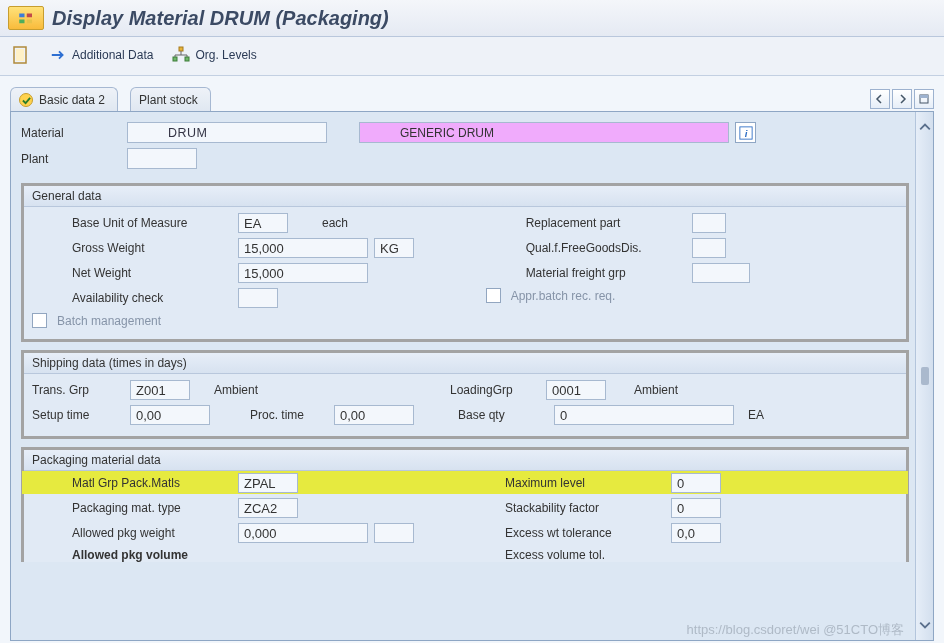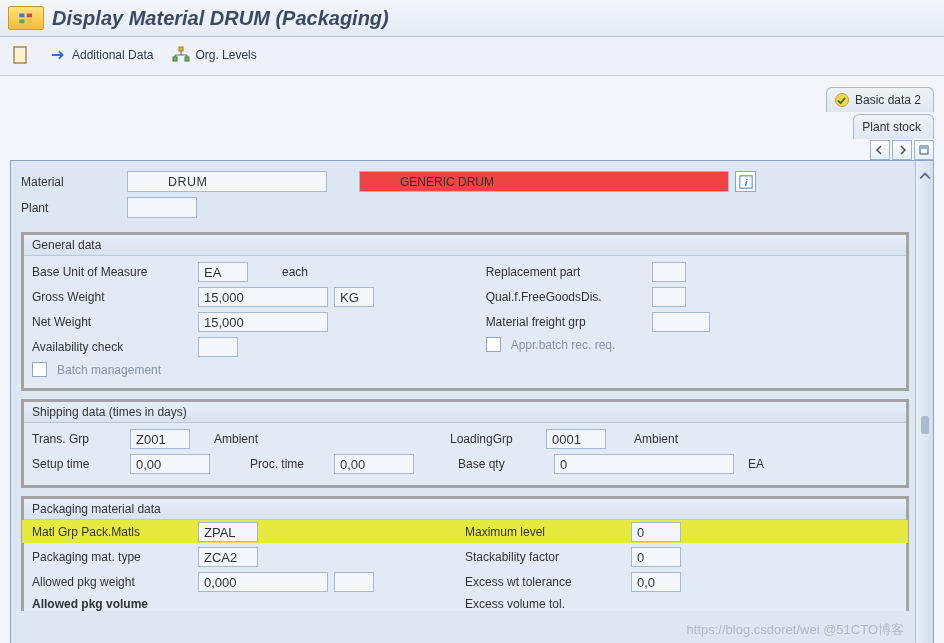--- a/index.html
+++ b/index.html
@@ -5,46 +5,46 @@
   * { box-sizing: border-box; font-family: Arial, sans-serif; }
   body { margin:0; background:#f2f6fb; font-size:12px; color:#333; width:944px; height:643px; overflow:hidden; position:relative; }
   .titlebar { background:linear-gradient(#f4f6fa,#e5eaf3); border-bottom:1px solid #b9c7dc; padding:6px 8px; display:flex; align-items:center; gap:8px; }
   .title-icon { width:36px; height:24px; background:linear-gradient(#ffe27a,#f9bb3b); border:1px solid #c79d2f; border-radius:2px; display:flex; align-items:center; justify-content:center; }
   .title-icon svg { width:18px; height:18px; }
   .title { font-size:20px; font-weight:bold; font-style:italic; color:#3b4a64; }
   .toolbar { padding:8px 12px 10px 12px; background:#eef2f8; border-bottom:1px solid #c3d0e2; display:flex; align-items:center; gap:18px; }
   .tool-item { display:flex; align-items:center; gap:4px; cursor:pointer; }
   .tool-item span.txt { color:#2a3a55; }
   .content { padding:10px 10px 0 10px; position:relative; }
-  .tabstrip { display:flex; align-items:flex-end; gap:2px; position:relative;flex-direction:column; }
+  .tabstrip { display:flex; align-items:center; gap:12px; position:relative; }
   .tab { border:1px solid #a6b8d2; border-bottom:none; border-top-left-radius:6px; border-top-right-radius:6px; padding:5px 12px 5px 8px; background:linear-gradient(#f7fbff,#e8eff8); display:flex; align-items:center; gap:6px; cursor:pointer; position:relative; top:1px; }
   .tab.inactive { background:linear-gradient(#eef2f8,#dfe7f1); }
   .tab .chk { width:14px; height:14px; background:#ffd24d; border:1px solid #c79d2f; border-radius:7px; display:flex; align-items:center; justify-content:center; }
   .tab .chk svg { width:9px; height:9px; }
   .tabnav { margin-left:auto; display:flex; gap:2px; }
   .tabnav .nbtn { width:20px; height:20px; border:1px solid #9db2cf; background:linear-gradient(#fff,#e6eef8); display:flex; align-items:center; justify-content:center; cursor:pointer; }
   .panel-outer { border:1px solid #8ea6c4; background:#dce7f3; padding:0; margin-top:0; position:relative; }
   .scroll-right { position:absolute; right:0; top:0; width:18px; height:100%; background:linear-gradient(to right,#e6eef8,#d3dfee); border-left:1px solid #b3c5dc; display:flex; flex-direction:column; justify-content:space-between; align-items:center; padding:8px 0; }
   .scroll-right .sbtn { width:14px; height:14px; cursor:pointer; display:flex; align-items:center; justify-content:center; }
   .scroll-right .thumb { width:8px; flex:1; margin:6px 0; display:flex; align-items:center; }
   .scroll-right .thumb div { width:8px; height:18px; background:#aab9cd; border-radius:2px; }
   .inner { padding:10px 24px 10px 10px; }
   .row { display:flex; align-items:center; gap:6px; margin-bottom:5px; flex-wrap:wrap; }
   .lbl { width:100px; }
   .inp { height:21px; border:1px solid #a7b9d0; background:#f3f7fc; padding:1px 6px; color:#334; font-family:Verdana,monospace; font-size:13px; letter-spacing:0.5px; display:flex; align-items:center; }
   .big { font-size:12.5px; }
-  .desc { height:21px; border:1px solid #a7b9d0; background:#ef4444; padding:1px 6px; display:flex; align-items:center; }
+  .desc { height:21px; border:1px solid #a7b9d0; background:#f0abfc; padding:1px 6px; display:flex; align-items:center; }
   .info-icon { width:21px; height:21px; border:1px solid #8ea6c4; background:#fff; display:flex; align-items:center; justify-content:center; cursor:pointer; }
   .info-icon svg { width:14px; height:14px; }
   .groupbox { border:3px solid #a3a3a3; background:#e1eaf5; margin:8px 0 6px 0; }
   .groupbox .ghead { background:linear-gradient(#e7eef8,#d7e2f0); border-bottom:1px solid #b8c7dc; padding:3px 8px; }
   .groupbox .gbody { padding:6px 8px; }
   .cols { display:flex; }
   .col { flex:1; }
-  .col .row .lbl2 { width:160px; }
+  .col .row .lbl2 { width:160px;margin-left:40px; }
   .sm-inp { height:20px; border:1px solid #a7b9d0; background:#f3f7fc; padding:1px 5px; font-family:Verdana,monospace; font-size:13px; display:flex; align-items:center; }
   .w50 { width:50px; } .w58 { width:58px; } .w60{width:60px;} .w80 { width:80px; } .w130{width:130px;} .w34 { width:34px; } .w40{width:40px;}
   .checkbox { width:15px; height:15px; border:1px solid #92a6c0; background:#fff; display:inline-block; }
   .muted { color:#8694a8; }
   .highlight { background:#e6ea3f; margin:0 -10px; padding:2px 10px 1px 10px; }
   .shipping-row { display:flex; align-items:center; gap:8px; margin-bottom:5px; }
   .shipping-row.two .cell { display:flex; align-items:center; gap:6px; }
   .watermark { position:absolute; right:40px; bottom:4px; color:rgba(120,130,145,0.45); font-size:13px; }
   .col-right .row .lbl2 { width:160px; }
 </style>

